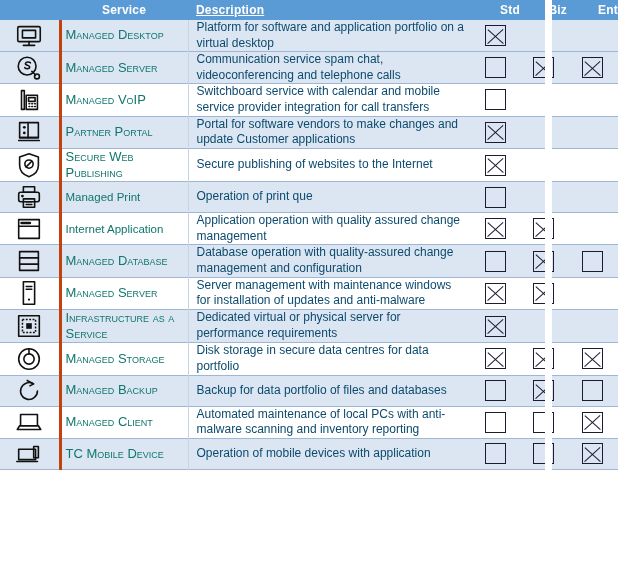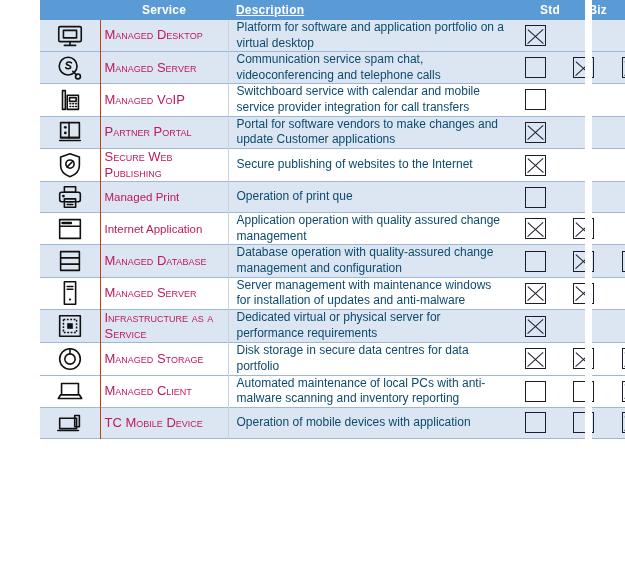--- a/index.html
+++ b/index.html
@@ -12,21 +12,20 @@
     height: 575px;
     overflow: hidden;
     font-family: "Liberation Sans", sans-serif;
   }
   .sheet {
     position: relative;
     width: 552px;
     height: 575px;
     background: #ffffff;
     box-sizing: border-box;
-    margin-left: 40px;
   }
   .table {
     position: absolute;
     left: 0;
     top: 0;
     width: 618px;
     border-collapse: collapse;
     table-layout: fixed;
   }
   .table td, .table th {
@@ -69,24 +68,24 @@
   }
   tbody tr.alt { background: #dce6f2; }
   tbody tr.plain { background: #ffffff; }
 
   td.c-icon {
     text-align: center;
     vertical-align: middle;
   }
   td.c-service {
     font-size: 11.5px;
-    color: #be185d;
+    color: #0f766e;
     vertical-align: middle;
     padding-left: 4px !important;
-    border-left: 1px solid #c2410c;
+    border-left: 3px solid #c2410c;
     line-height: 1.25;
   }
   td.c-service.smallcaps {
     font-variant: small-caps;
     font-size: 13px;
   }
   td.c-desc {
     font-size: 12px;
     color: #0c4a6e;
     vertical-align: middle;
@@ -325,20 +324,33 @@
                 <circle cx="16" cy="16" r="5.5" stroke="#111" fill="none" stroke-width="1.7" stroke-linejoin="round" stroke-linecap="round"></circle>
                 <path d="M16 5v5.5" stroke="#111" fill="none" stroke-width="1.7" stroke-linejoin="round" stroke-linecap="round"></path>
               </svg></span>
      </td>
      <td class="c-service smallcaps">Managed Storage</td>
      <td class="c-desc">Disk storage in secure data centres for data portfolio</td>
      <td class="c-chk"><span class="box checked"></span></td>
      <td class="c-chk"><span class="box checked"></span></td>
      <td class="c-chk"><span class="box checked"></span></td>
         </tr>
+        <tr class="alt">
+          <td class="c-icon">
+       <span class="icon"><svg viewBox="0 0 32 32">
+                <path d="M25 16a9 9 0 1 1-4.6-7.8" stroke="#111" fill="none" stroke-width="1.7" stroke-linejoin="round" stroke-linecap="round"></path>
+                <path d="M13.5 4.5L21 8.4l-4.6 2.4" stroke="#111" fill="none" stroke-width="1.7" stroke-linejoin="round"></path>
+              </svg></span>
+     </td>
+     <td class="c-service smallcaps">Managed Backup</td>
+     <td class="c-desc">Backup for data portfolio of files and databases</td>
+     <td class="c-chk"><span class="box empty"></span></td>
+     <td class="c-chk"><span class="box checked"></span></td>
+     <td class="c-chk"><span class="box empty"></span></td>
+        </tr>
         <tr class="plain">
           <td class="c-icon">
        <span class="icon"><svg viewBox="0 0 32 32">
                 <rect x="7" y="8" width="18" height="12" stroke="#111" fill="none" stroke-width="1.7" stroke-linejoin="round" stroke-linecap="round"></rect>
                 <path d="M3.5 24h25l-2.5-4H6z" stroke="#111" fill="none" stroke-width="1.7" stroke-linejoin="round" stroke-linecap="round"></path>
               </svg></span>
      </td>
      <td class="c-service smallcaps">Managed Client</td>
      <td class="c-desc">Automated maintenance of local PCs with anti-malware scanning and inventory reporting</td>
      <td class="c-chk"><span class="box empty"></span></td>

